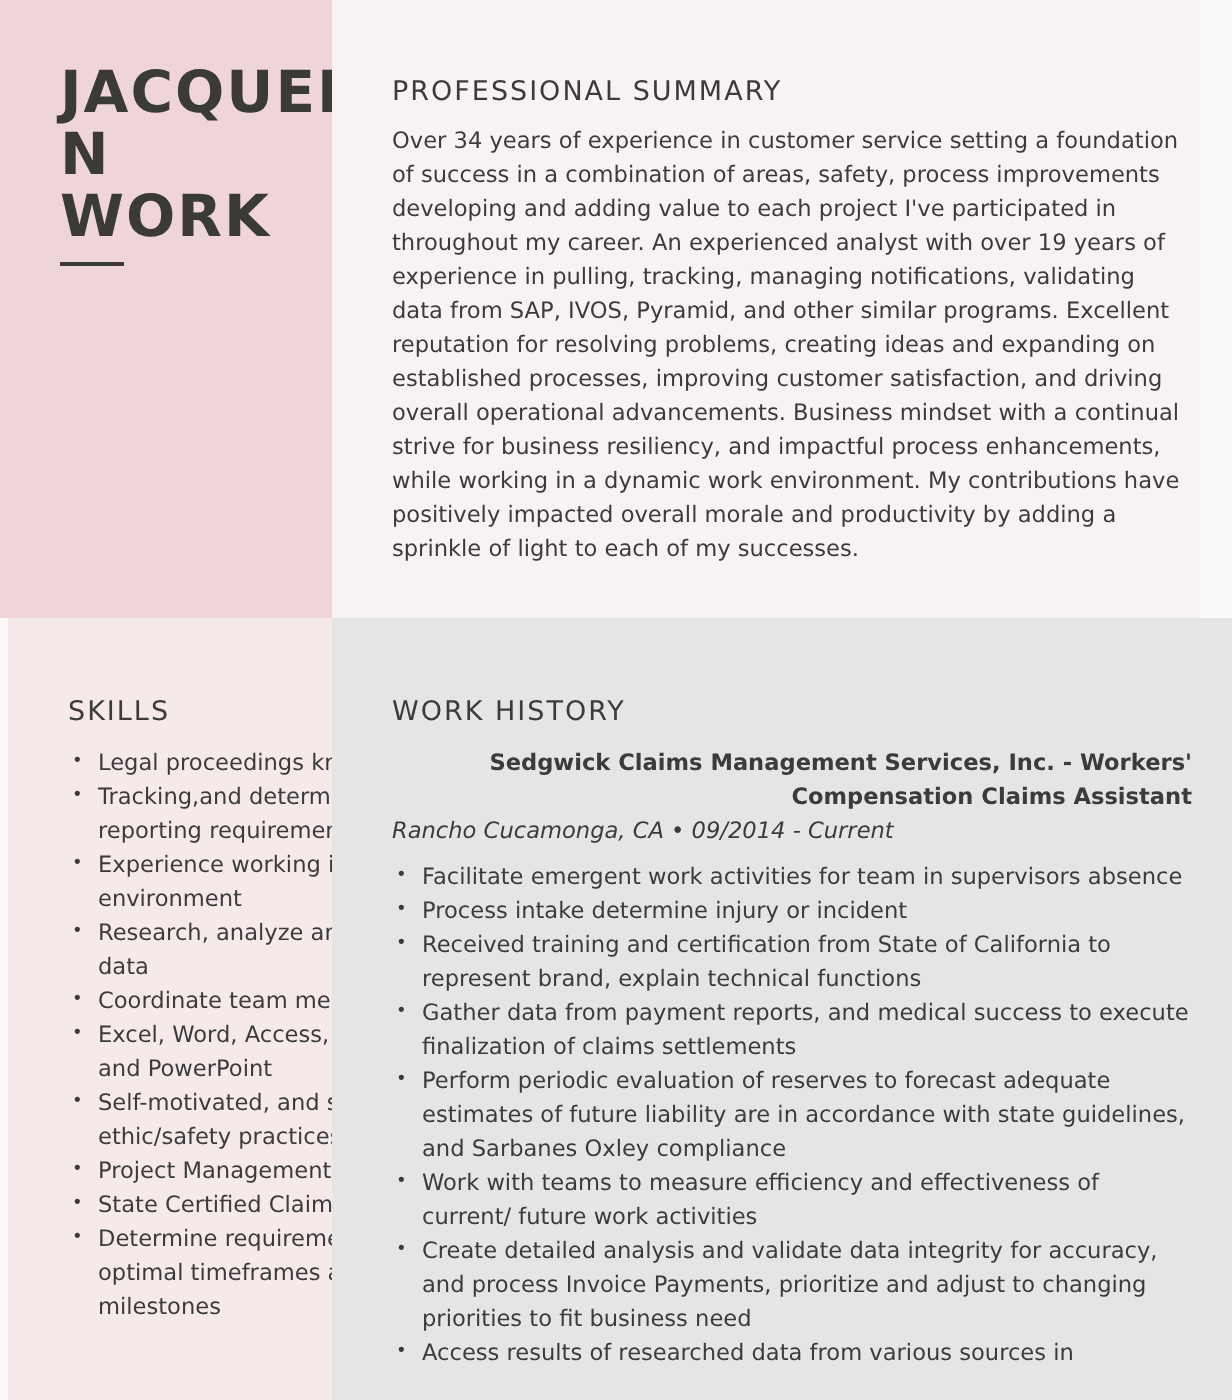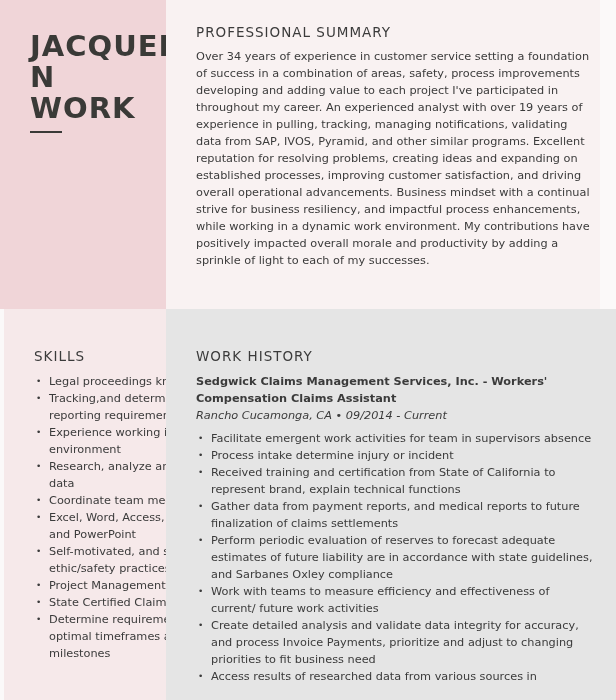--- a/index.html
+++ b/index.html
@@ -11,33 +11,33 @@
     .bottom-left { position: absolute; left: 4px; top: 309px; width: 166px; height: 391px; background: #f6e9ea; overflow: hidden; }
     .bottom-right { position: absolute; left: 166px; top: 309px; width: 450px; height: 391px; background: #e5e5e5; overflow: hidden; }
     .far-right { position: absolute; left: 600px; top: 0; width: 16px; height: 309px; background: #fbf9f9; }
 
     .name { position: absolute; left: 30px; top: 30px; width: 200px; font-family: "DejaVu Sans", sans-serif; font-weight: bold; font-size: 29px; line-height: 32px; letter-spacing: 1px; color: #3a3a37; white-space: nowrap; }
     .name div { height: 31px; }
     .name-rule { position: absolute; left: 30px; top: 131px; width: 32px; height: 2px; background: #3a3a37; }
 
     .section-title { font-size: 13.5px; letter-spacing: 1px; color: #3b3b3b; font-weight: normal; }
 
-    .summary { position: absolute; left: 30px; top: 24px; width: 395px; }
+    .summary { position: absolute; left: 30px; top: 38px; width: 395px; }
     .summary .section-title { margin-bottom: 8px; }
     .summary p { font-size: 11.3px; line-height: 17px; color: #3b3b3b; }
 
     .skills { position: absolute; left: 30px; top: 39px; width: 200px; }
     .skills .section-title { margin-bottom: 9px; }
     .skills ul { list-style: none; }
     .skills li { position: relative; padding-left: 15px; font-size: 11.3px; line-height: 17px; width: 200px; }
     .skills li .bullet { position: absolute; left: 2px; top: 0; font-size: 9px; }
 
     .work { position: absolute; left: 30px; top: 39px; width: 400px; }
     .work .section-title { margin-bottom: 9px; }
-    .job-title { font-size: 11.3px; line-height: 17px; font-weight: bold; color: #3b3b3b; font-weight: 600; }
+    .job-title { font-size: 11.3px; line-height: 17px; font-weight: bold; color: #3b3b3b; font-weight: 600; text-align: right; }
     .job-title { font-weight: bold; }
     .job-meta { font-size: 11.3px; line-height: 17px; font-style: italic; margin-bottom: 6px; color: #3b3b3b; }
     .work ul { list-style: none; }
     .work li { position: relative; padding-left: 15px; font-size: 11.3px; line-height: 17px; }
     .work li .bullet { position: absolute; left: 2px; top: 0; font-size: 9px; }
   </style>
 </head>
 <body>
 
 <div class="top-left">
@@ -77,20 +77,20 @@
 
 <div class="bottom-right">
   <div class="work">
     <h2 class="section-title">WORK HISTORY</h2>
     <div class="job-title">Sedgwick Claims Management Services, Inc. - Workers' Compensation Claims Assistant</div>
     <div class="job-meta">Rancho Cucamonga, CA  •  09/2014 - Current</div>
     <ul>
       <li><span class="bullet">•</span><span>Facilitate emergent work activities for team in supervisors absence</span></li>
       <li><span class="bullet">•</span><span>Process intake determine injury or incident</span></li>
       <li><span class="bullet">•</span><span>Received training and certification from State of California to represent brand, explain technical functions</span></li>
-      <li><span class="bullet">•</span><span>Gather data from payment reports, and medical reports to future finalization of claims settlements</span></li>
+      <li><span class="bullet">•</span><span>Gather data from payment reports, and medical success to execute finalization of claims settlements</span></li>
       <li><span class="bullet">•</span><span>Perform periodic evaluation of reserves to forecast adequate estimates of future liability are in accordance with state guidelines, and Sarbanes Oxley compliance</span></li>
       <li><span class="bullet">•</span><span>Work with teams to measure efficiency and effectiveness of current/ future work activities</span></li>
       <li><span class="bullet">•</span><span>Create detailed analysis and validate data integrity for accuracy, and process Invoice Payments, prioritize and adjust to changing priorities to fit business need</span></li>
       <li><span class="bullet">•</span><span>Access results of researched data from various sources in</span></li>
     </ul>
   </div>
 </div>
 
 </body></html>

